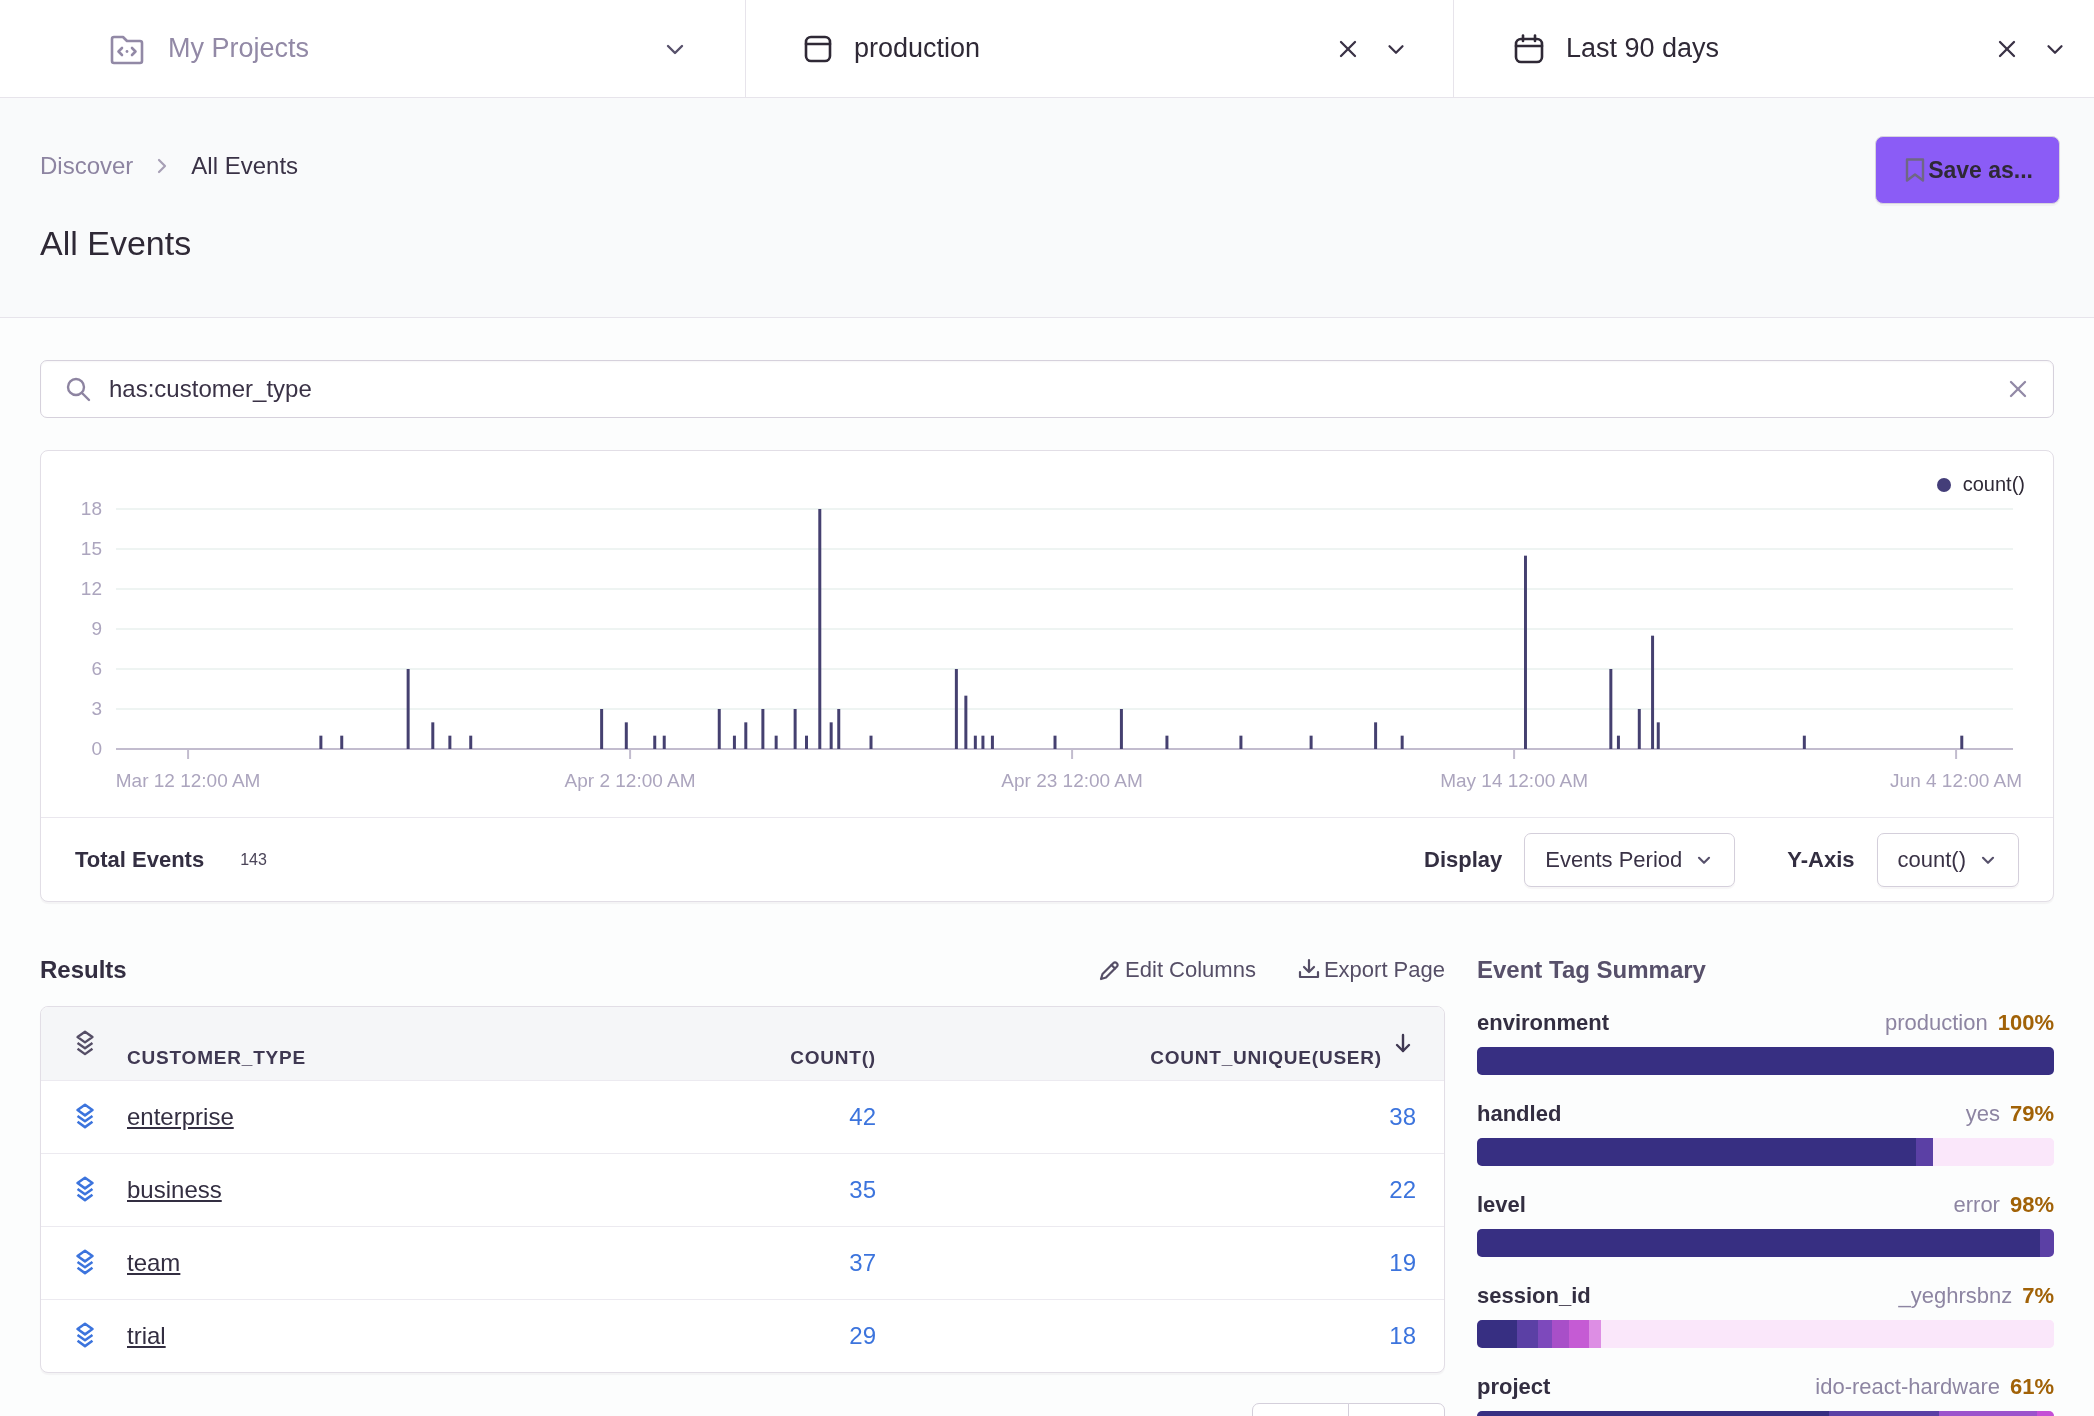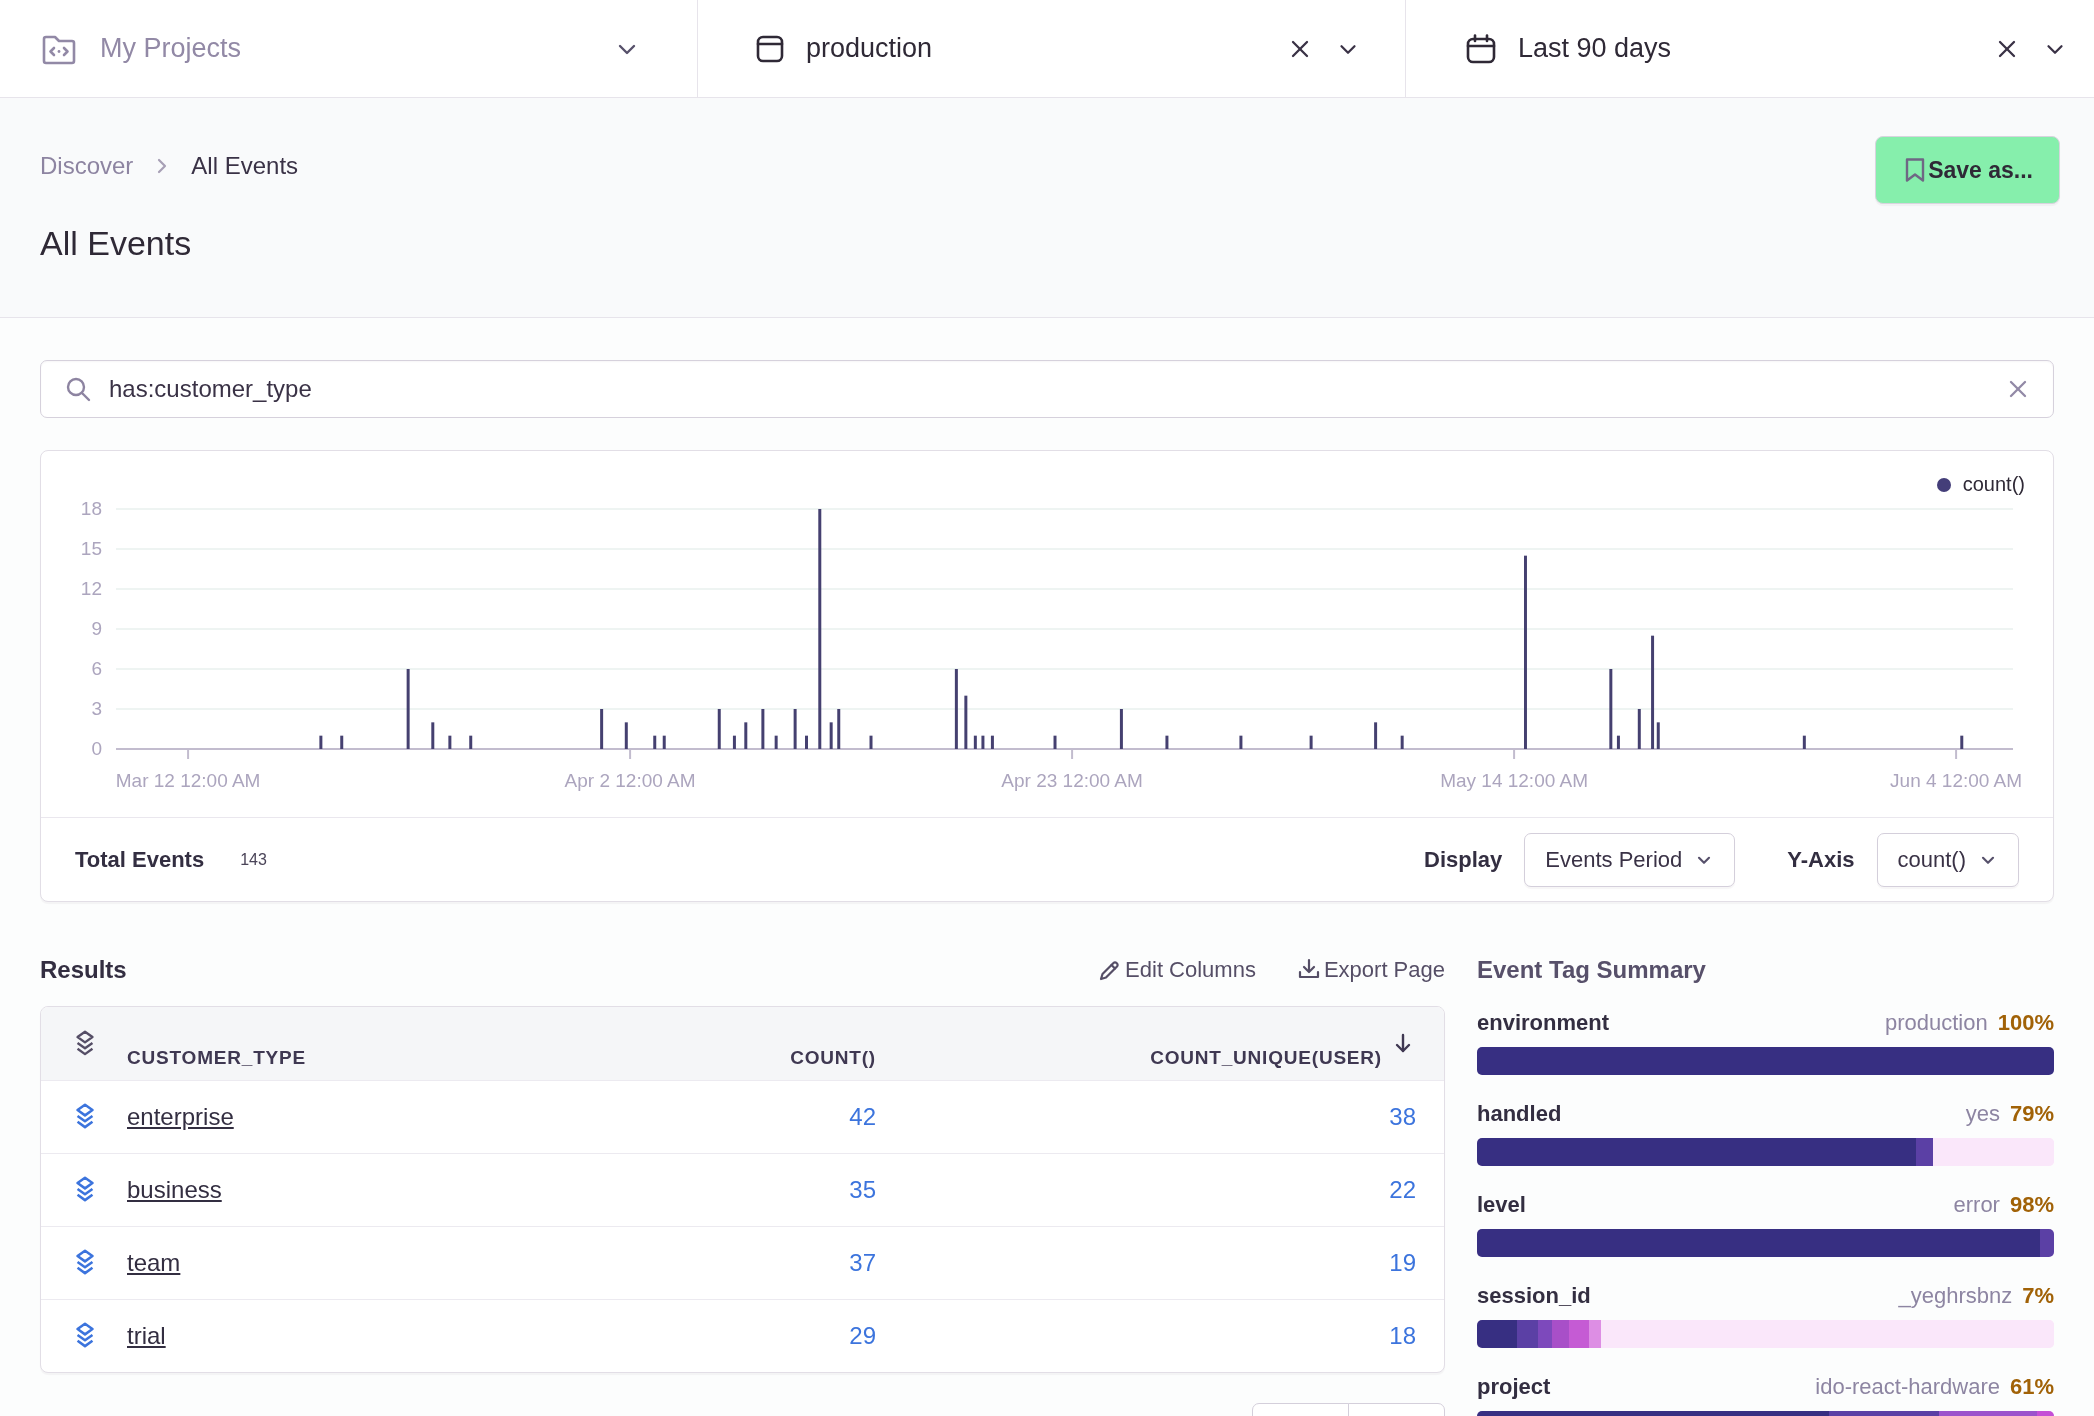--- a/index.html
+++ b/index.html
@@ -3,38 +3,38 @@
 <meta charset="utf-8">
 <style>
   * { margin:0; padding:0; box-sizing:border-box; }
   html,body { width:2094px; height:1416px; }
   body { font-family:"Liberation Sans","DejaVu Sans",sans-serif; color:#2f2936; background:#fff; }
   .screen { position:relative; width:2094px; height:1416px; overflow:hidden; background:#fcfdfd; }
 
   
   .topbar { display:flex; align-items:stretch; height:98px; background:#fff; border-bottom:1px solid #e7e4eb; }
   .tb-sec { display:flex; align-items:center; }
-  .tb-sec.s1 { flex:0 0 697px; padding:0 56px 0 40px; }
+  .tb-sec.s1 { flex:0 0 697px; padding:0 56px 0 60px;margin-left:48px; }
   .tb-sec.s2 { flex:0 0 708px; padding:0 44px 0 56px; border-left:1px solid #e7e4eb; }
   .tb-sec.s3 { flex:1; padding:0 26px 0 58px; border-left:1px solid #e7e4eb; }
   .tb-label-muted { font-size:27px; color:#9289a6; margin-left:22px; }
   .tb-label-dark { font-size:27px; font-weight:500; color:#2f2936; margin-left:20px; }
   .tb-spacer { flex:1; }
   .tb-icn { display:inline-flex; align-items:center; }
   .tb-x { margin-right:22px; }
 
   
   .pagehead { height:220px; background:#f9fafb; border-bottom:1px solid #e7e4eb; padding:54px 40px 0; position:relative; }
   .crumbs { display:flex; align-items:center; font-size:24px; }
   .crumb-link { color:#8d84a1; cursor:pointer; }
   .crumb-sep { margin:0 18px; display:inline-flex; }
   .crumb-current { color:#3a3246; }
   .page-title { margin-top:44px; font-size:34px; font-weight:500; color:#2f2936; }
   .saveas-btn { position:absolute; top:38px; right:34px; height:68px; display:flex; align-items:center; gap:0;
-    background:#86efac; border:1px solid #d8d4de; border-radius:8px; padding:0 26px; box-shadow:0 2px 1px rgba(43,34,51,.04);
+    background:#8b5cf6; border:1px solid #d8d4de; border-radius:8px; padding:0 26px; box-shadow:0 2px 1px rgba(43,34,51,.04);
     font-size:23px; font-weight:700; color:#2f2936; cursor:pointer; }
 
   .body-area { padding:0 40px; }
 
   
   .searchbar { margin-top:42px; height:58px; background:#fff; border:1px solid #d6d1dc; border-radius:7px;
     display:flex; align-items:center; padding:0 22px; box-shadow:inset 0 1px 2px rgba(43,34,51,.04); }
   .searchbar input { flex:1; border:none; outline:none; font-size:24px; color:#3a3246; margin-left:16px; background:transparent; font-family:inherit; }
 
   

